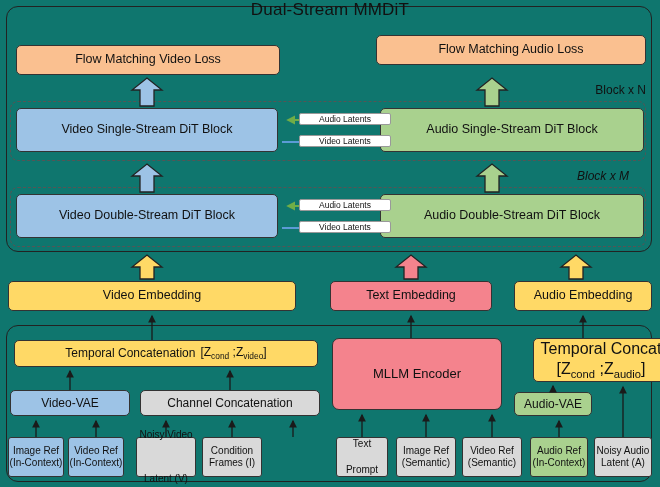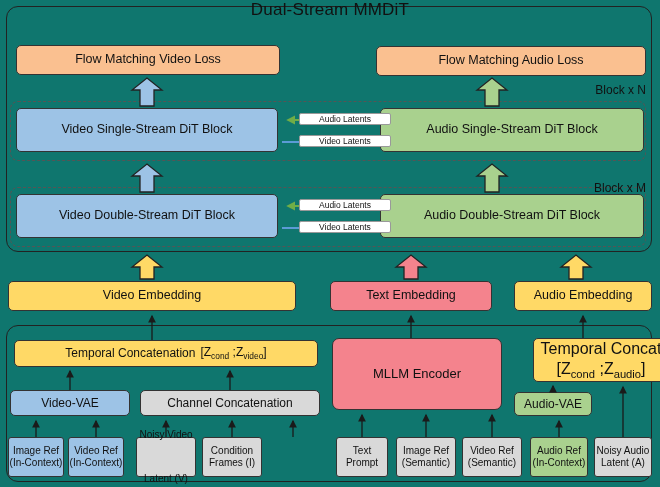--- a/index.html
+++ b/index.html
@@ -30,24 +30,24 @@
 
 <div id="stage">
 
   <div class="frame" style="left:6px; top:6px; width:646px; height:246px;"></div>
   <div class="frame" style="left:6px; top:325px; width:646px; height:157px;"></div>
   <div class="dashed" style="left:10px; top:101px; width:636px; height:60px;"></div>
   <div class="dashed" style="left:10px; top:187px; width:636px; height:60px;"></div>
 
   <div id="title">Dual-Stream MMDiT</div>
   <div class="lbl" style="left:560px; top:83px; width:86px; text-align:right;">Block x N</div>
-  <div class="lbl" style="left:560px; top:181px; width:86px; text-align:right;">Block x M</div>
+  <div class="lbl" style="left:560px; top:169px; width:86px; text-align:center;font-style:italic;">Block x M</div>
 
   <div class="box" style="left: 16px; top: 45px; width: 264px; height: 30px; background-color: rgb(250, 192, 144);">Flow Matching Video Loss</div>
-  <div class="box" style="left: 376px; top: 46px; width: 270px; height: 30px; background-color: rgb(250, 192, 144);">Flow Matching Audio Loss</div>
+  <div class="box" style="left: 376px; top: 35px; width: 270px; height: 30px; background-color: rgb(250, 192, 144);">Flow Matching Audio Loss</div>
 
   <div class="box" style="left: 16px; top: 108px; width: 262px; height: 44px; background-color: rgb(157, 195, 230);">Video Single-Stream DiT Block</div>
   <div class="box" style="left: 380px; top: 108px; width: 264px; height: 44px; background-color: rgb(169, 209, 142);">Audio Single-Stream DiT Block</div>
 
   <div class="box" style="left: 16px; top: 194px; width: 262px; height: 44px; background-color: rgb(157, 195, 230);">Video Double-Stream DiT Block</div>
   <div class="box" style="left: 380px; top: 194px; width: 264px; height: 44px; background-color: rgb(169, 209, 142);">Audio Double-Stream DiT Block</div>
 
   <div class="box" style="left: 8px; top: 281px; width: 288px; height: 30px; background-color: rgb(255, 217, 102);">Video Embedding</div>
   <div class="box" style="left: 330px; top: 281px; width: 162px; height: 30px; background-color: rgb(244, 131, 141);">Text Embedding</div>
   <div class="box" style="left: 514px; top: 281px; width: 138px; height: 30px; background-color: rgb(255, 217, 102);">Audio Embedding</div>
@@ -74,21 +74,21 @@
       <span>(In-Context)</span>
   </div>
   <div class="box small" style="left: 136px; top: 437px; width: 60px; height: 40px; background-color: rgb(217, 217, 217); gap: 32px;">
     <span>Noisy Video</span>
       <span>Latent (V)</span>
   </div>
   <div class="box small" style="left: 202px; top: 437px; width: 60px; height: 40px; background-color: rgb(217, 217, 217);">
     <span>Condition</span>
       <span>Frames (I)</span>
   </div>
-  <div class="box small" style="left: 336px; top: 437px; width: 52px; height: 40px; background-color: rgb(217, 217, 217);">
+  <div class="box small" style="left: 336px; top: 437px; width: 52px; height: 40px; background-color: rgb(217, 217, 217); justify-content: space-between;">
     <span>Text</span>
       <span>Prompt</span>
   </div>
   <div class="box small" style="left: 396px; top: 437px; width: 60px; height: 40px; background-color: rgb(217, 217, 217);">
     <span>Image Ref</span>
       <span>(Semantic)</span>
   </div>
   <div class="box small" style="left: 462px; top: 437px; width: 60px; height: 40px; background-color: rgb(217, 217, 217);">
     <span>Video Ref</span>
       <span>(Semantic)</span>

